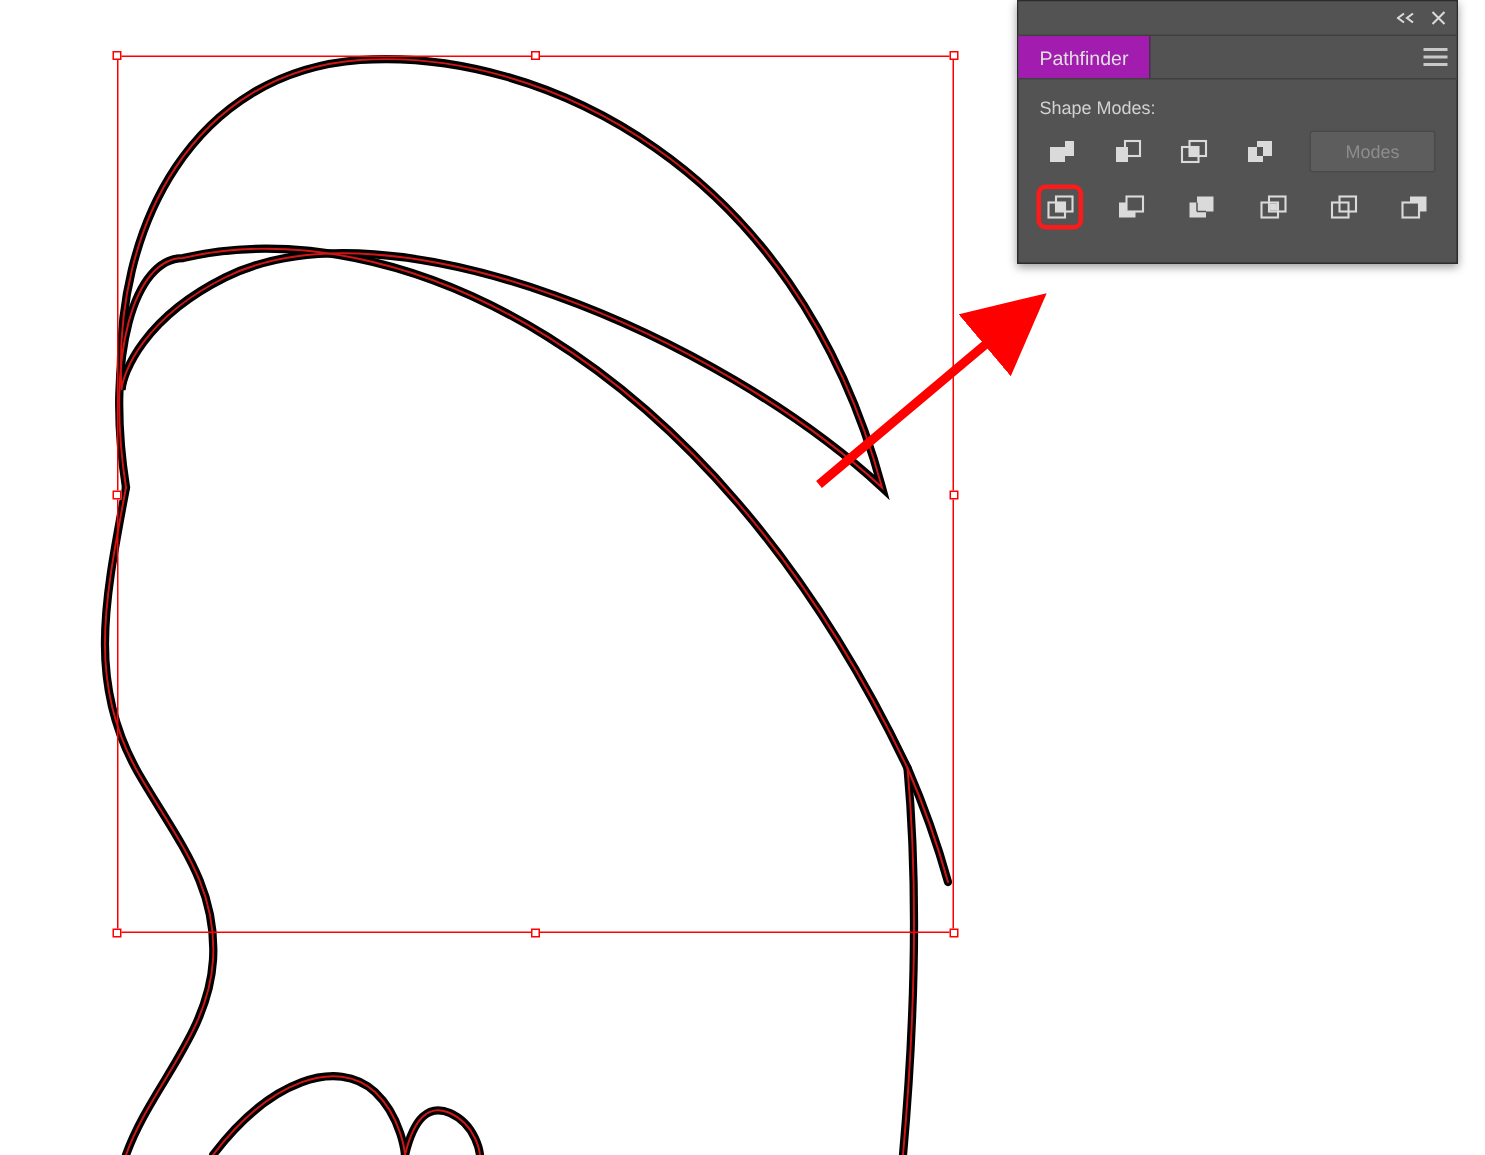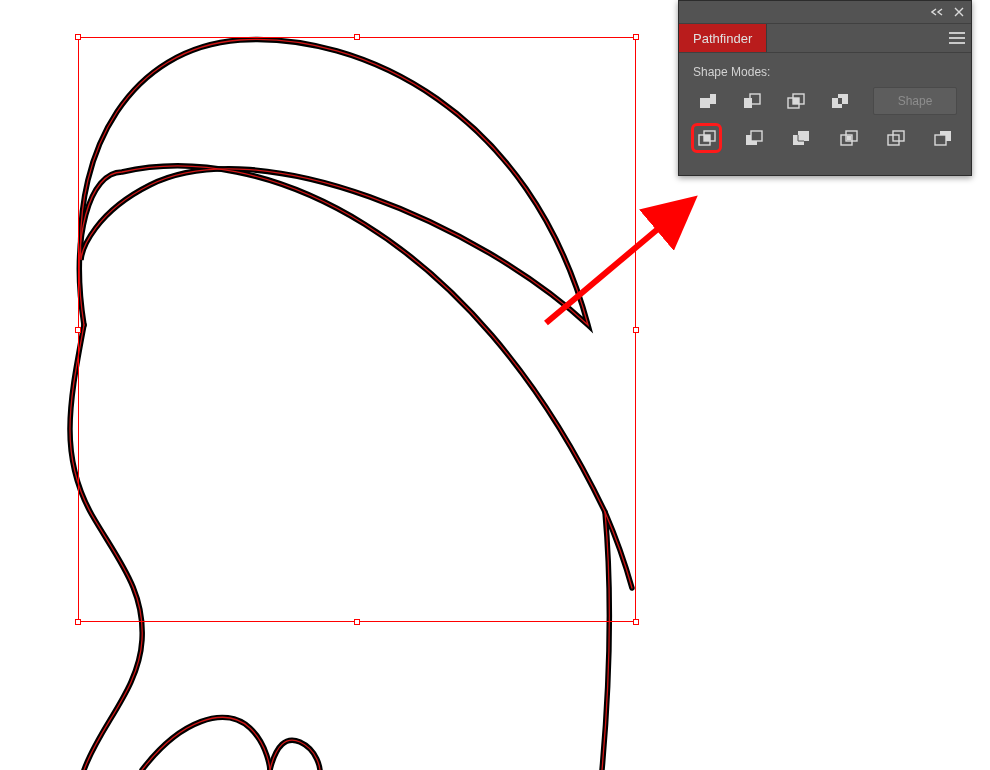--- a/index.html
+++ b/index.html
@@ -79,21 +79,21 @@
   }
   .panel-tab {
     padding: 6px 14px 6px 14px;
     font-size: 13px;
     color: #e0e0e0;
     background: #434343;
     border-right: 1px solid #3a3a3a;
     display:flex; align-items:center;
   }
   .panel-tab.active {
-    background: #b91c1c;
+    background: #a21caf;
   }
   .panel-menu {
     margin-left: auto;
     width: 28px;
     display: flex;
     align-items: center;
     justify-content: center;
     cursor: pointer;
   }
   .panel-menu .ham {
@@ -270,21 +270,21 @@
           <rect x="7" y="6" width="6" height="6" class="i-fill"></rect>
         </svg>
       </div>
 
       <div class="mode-btn">
         <svg width="20" height="18">
           <path class="i-fill" d="M2 6 h6 v-4 h10 v10 h-6 v4 h-10 z M8 6 h4 v6 h-4 z" fill-rule="evenodd"></path>
         </svg>
       </div>
       <div class="expand-btn">
-        <span>Shape</span>
+        <span>Modes</span>
       </div>
     </div>
 
     <div class="row pf-row">
 
       <div class="pf-btn highlight">
         <svg width="20" height="18">
           <rect x="2" y="6" width="11" height="10" class="i-stroke"></rect>
           <rect x="7" y="2" width="11" height="10" class="i-stroke"></rect>
           <rect x="7" y="6" width="6" height="6" class="i-fill"></rect>

